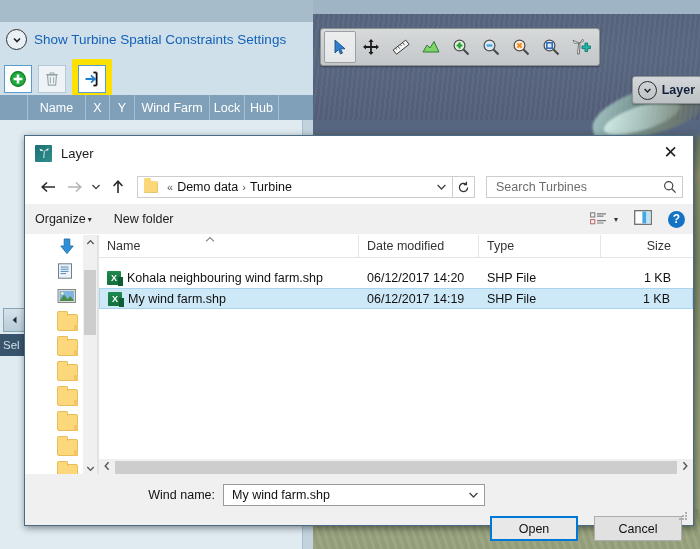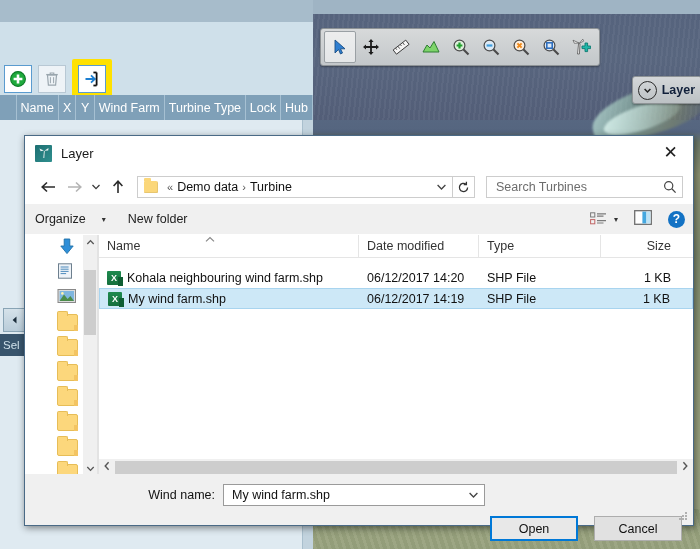--- a/index.html
+++ b/index.html
@@ -330,21 +330,21 @@
   .cmd-row {
     position:relative;
     height:30px;
     background:#f0f0f0;
     border-bottom:1px solid #dcdcdc;
     display:flex; align-items:center;
     padding: 0 10px;
   }
   .cmd-item {
     font-size:12.5px; color:#222;
-    display:flex; align-items:center; gap:16px;
+    display:flex; align-items:center; gap:2px;
     margin-right:22px;
   }
   .cmd-caret { font-size:8px; color:#333; }
   .cmd-right {
     position:absolute; right:8px; top:0; height:30px;
     display:flex; align-items:center; gap:16px;
   }
   .view-ico { display:flex; align-items:center; gap:7px; }
   .help-ico {
     width:17px;height:17px;border-radius:50%;
@@ -608,20 +608,28 @@
           </svg>
       </span>
       <span>Layer</span>
     </div>
   </div>
 
   <div class="left-panel">
 
 
     <div class="panel-body">
+      <div class="constraints-row">
+        <span class="chev-circle-dark">
+          <svg width="10" height="10" viewBox="0 0 10 10">
+              <path d="M2 3.5 L5 6.6 L8 3.5" stroke="#222" stroke-width="1.6" fill="none"></path>
+            </svg>
+        </span>
+        <span class="constraints-link">Show Turbine Spatial Constraints Settings</span>
+      </div>
 
       <div class="grid-toolbar">
         <div class="gbtn">
           <svg width="18" height="18" viewBox="0 0 18 18">
               <circle cx="9" cy="9" r="7.4" fill="#1faa3c" stroke="#0d7a27" stroke-width="1.1"></circle>
               <path d="M9 4.6 v8.8 M4.6 9 h8.8" stroke="#fff" stroke-width="2.6"></path>
             </svg>
         </div>
         <div class="gbtn disabled">
           <svg width="16" height="16" viewBox="0 0 16 16">
@@ -643,21 +651,20 @@
         </div>
       </div>
     </div>
 
     <div class="grid-header">
       <div class="gh-spacer"></div>
       <div class="gh-cell" style="width:58px">Name</div>
       <div class="gh-cell" style="width:24px">X</div>
       <div class="gh-cell" style="width:25px">Y</div>
       <div class="gh-cell" style="width:75px">Wind Farm</div>
-      <div class="gh-cell" style="width:82px">Turbine Type</div>
       <div class="gh-cell" style="width:35px">Lock</div>
       <div class="gh-cell" style="width:34px">Hub</div>
     </div>
 
     <div class="grid-rows">
       <div class="grid-rows-inner"></div>
       <div class="grid-vscroll"></div>
     </div>
 
     <div class="collapse-tab">

